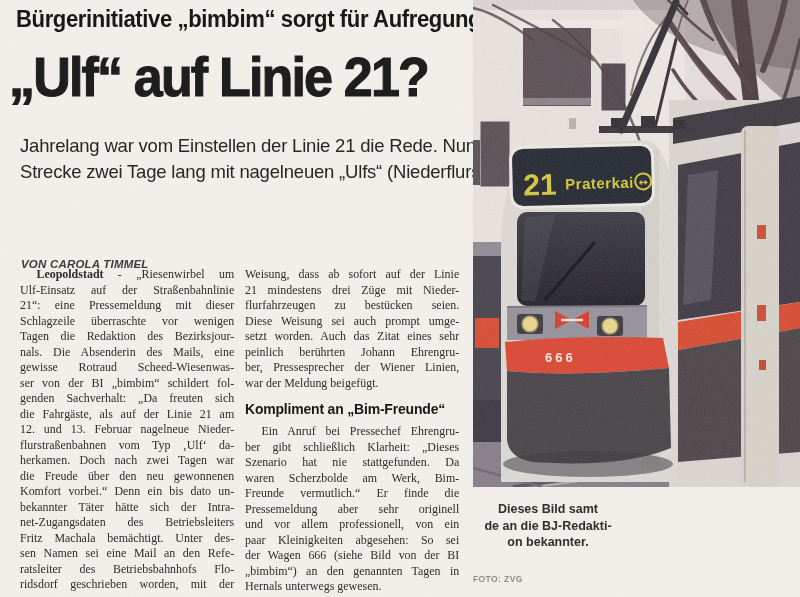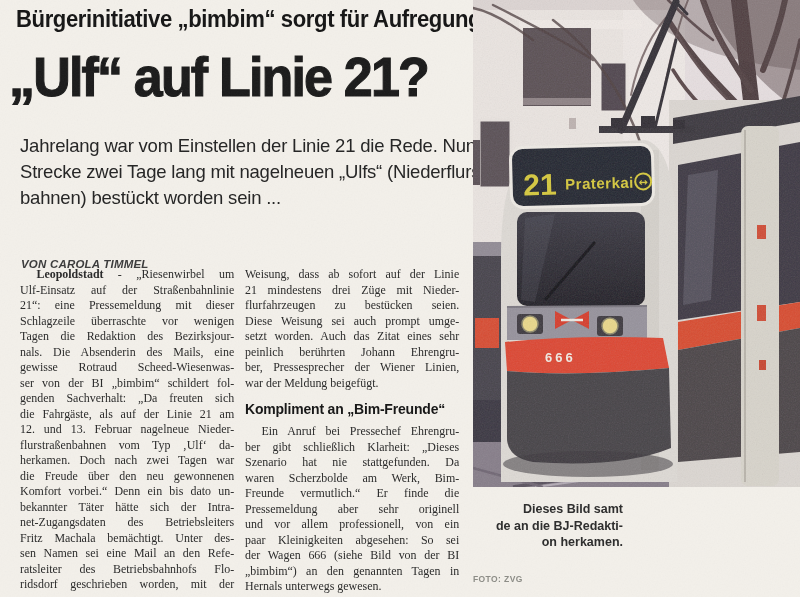--- a/index.html
+++ b/index.html
@@ -48,36 +48,35 @@
     margin:10px 0 7px 0;
     font-family:"Liberation Sans",sans-serif;
     font-weight:bold;font-size:14.5px;letter-spacing:-0.2px;color:#141414;
     white-space:nowrap;
   }
   .photo{position:absolute;left:473px;top:0;width:327px;height:487px;display:block;}
   .caption{
     position:absolute;left:473px;top:501px;width:150px;
     font-weight:bold;font-size:12.5px;line-height:16.5px;color:#2b2b2b;
   }
-  .caption .ln{white-space:nowrap;text-align:right;}
+  .caption .ln{white-space:nowrap;text-align:center;}
   .credit{
     position:absolute;left:473px;top:574px;
     font-size:8.5px;color:#8c8c86;letter-spacing:.4px;font-weight:bold;text-align:center;
   }
   .grain{position:absolute;left:0;top:0;width:800px;height:597px;pointer-events:none;opacity:.05;}
 </style>
 </head>
 <body>
 
 <div class="kicker">Bürgerinitiative „bimbim“ sorgt für Aufregung:</div>
 <div class="headline">„Ulf“ auf Linie 21?</div>
 <div class="lead">
     <div class="ln">Jahrelang war vom Einstellen der Linie 21 die Rede. Nun soll diese</div>
     <div class="ln">Strecke zwei Tage lang mit nagelneuen „Ulfs“ (Niederflurstraßen-</div>
-    <div class="ln">bahnen) bestückt worden sein ...</div>
   </div>
 <div class="byline">VON CAROLA TIMMEL</div>
 
 <div class="col col1">
     <div class="ln indent"><span class="lead-in">Leopoldstadt</span> - „Riesenwirbel um</div>
     <div class="ln">Ulf-Einsatz auf der Straßenbahnlinie</div>
     <div class="ln">21“: eine Pressemeldung mit dieser</div>
     <div class="ln">Schlagzeile überraschte vor wenigen</div>
     <div class="ln">Tagen die Redaktion des Bezirksjour-</div>
     <div class="ln">nals. Die Absenderin des Mails, eine</div>
@@ -242,21 +241,21 @@
       <ellipse cx="115" cy="464" rx="85" ry="13" fill="#38343a" opacity=".55"></ellipse>
     </g>
 
     <rect x="0" y="0" width="327" height="487" filter="url(#pnoise)" opacity=".13"></rect>
   </g>
 </svg>
 
 <div class="caption">
     <div class="ln">Dieses Bild samt</div>
     <div class="ln">de an die BJ-Redakti-</div>
-    <div class="ln">on herkamen.</div>
+    <div class="ln">on bekannter.</div>
   </div>
 <div class="credit">FOTO: ZVG</div>
 
 <svg class="grain" xmlns="http://www.w3.org/2000/svg">
   <filter id="gnoise">
       <feTurbulence type="fractalNoise" baseFrequency="0.7" numOctaves="2" stitchTiles="stitch"></feTurbulence>
       <feColorMatrix type="saturate" values="0"></feColorMatrix>
     </filter>
   <rect width="800" height="597" filter="url(#gnoise)"></rect>
 </svg>

